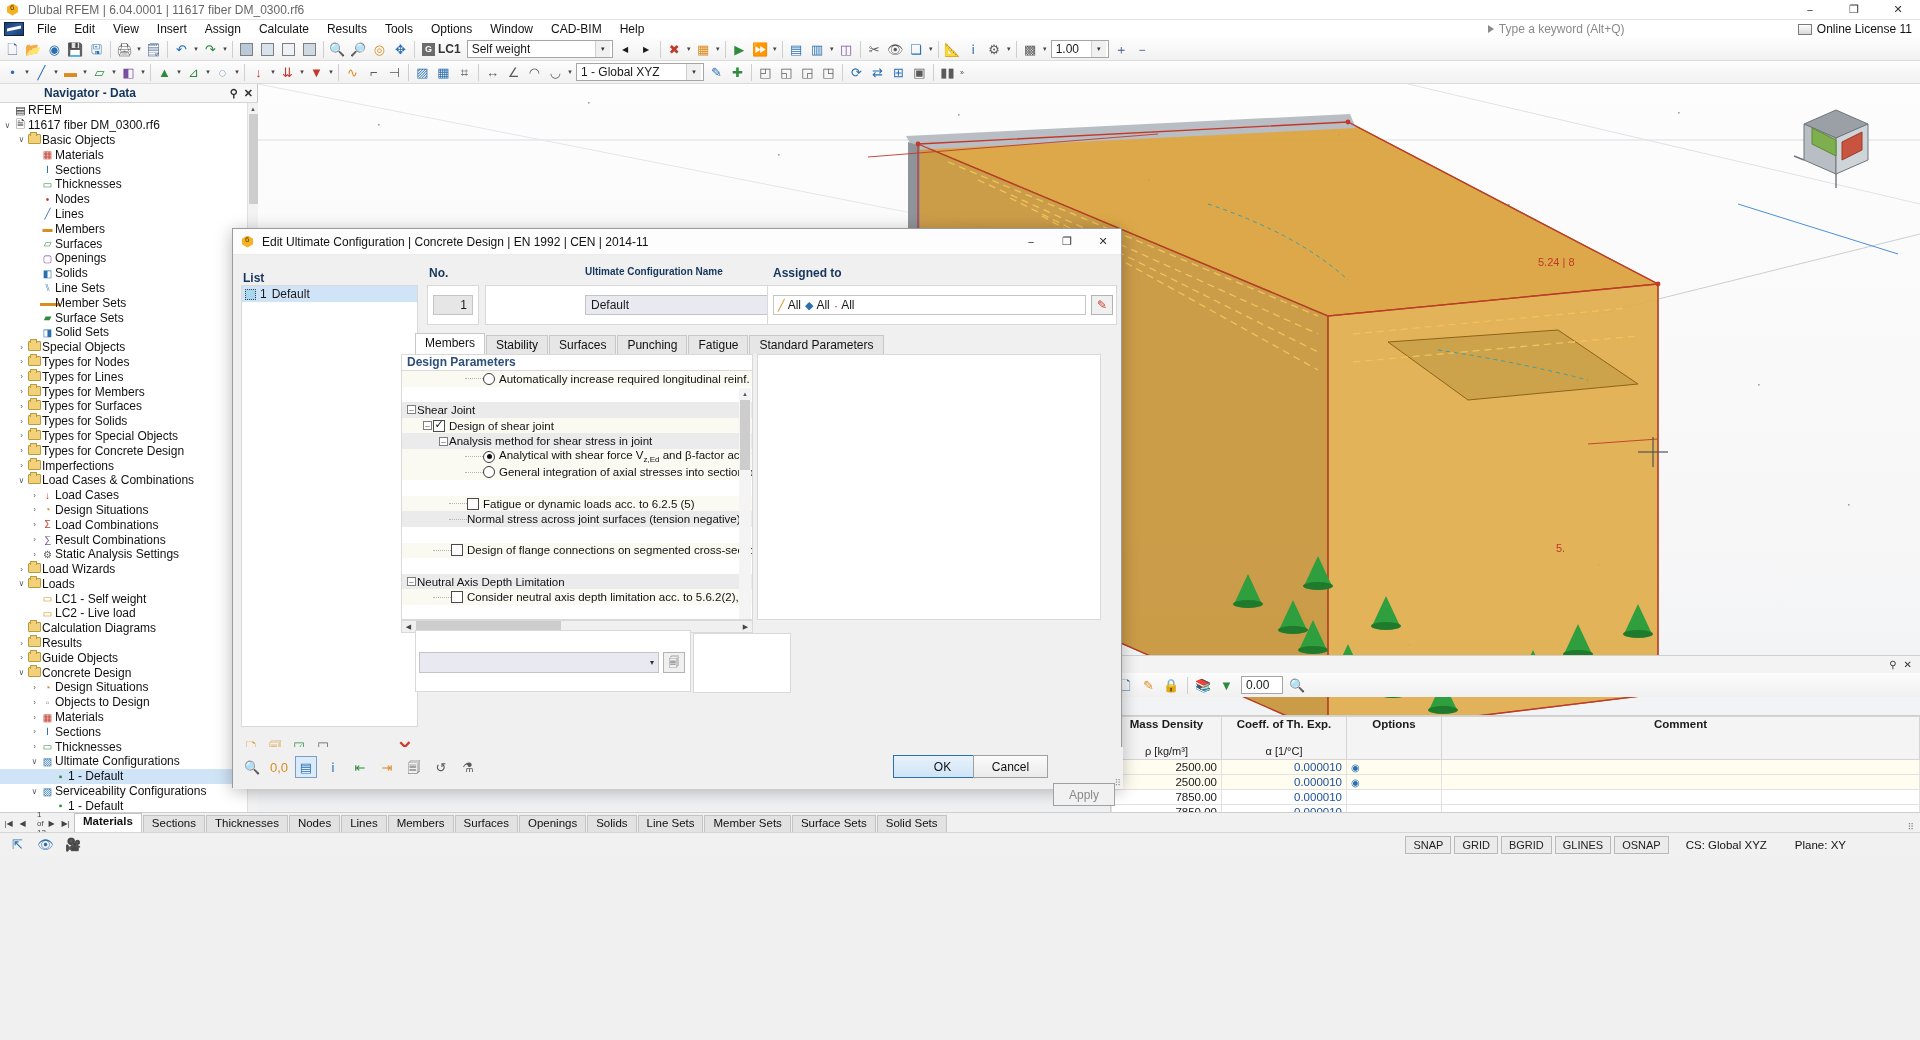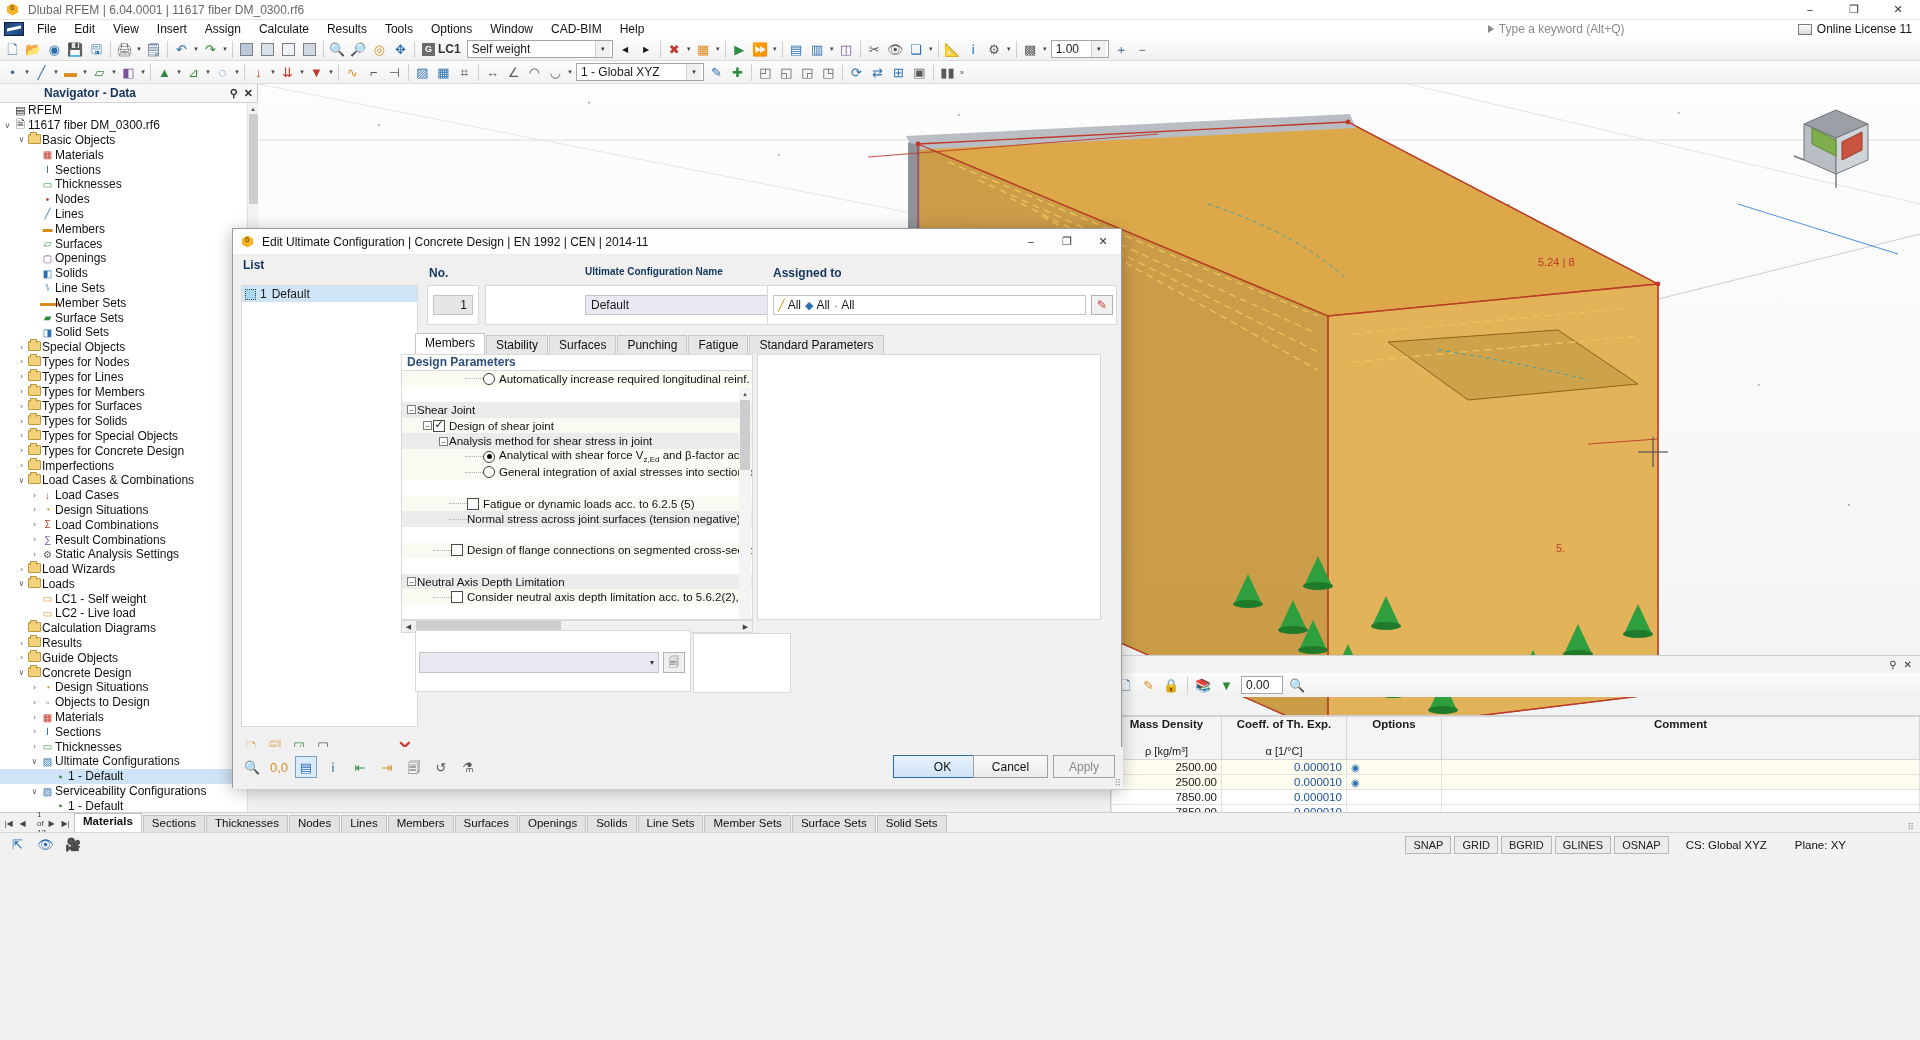--- a/index.html
+++ b/index.html
@@ -217,21 +217,21 @@
 
   .grp {
     position:absolute; background:#fff; border:1px solid #d9d9d9;
   }
   .grp-lbl {
     position:absolute; font-size:12px; font-weight:bold; color:#15365c;
   }
 
   
   .listbox { left:8px; top:30px; width:177px; height:442px; }
-  .lb-head { position:absolute; left:10px; top:3px;text-align:center; }
+  .lb-head { position:absolute; left:10px; top:16px;text-align:center; }
   .lb-item {
     display:flex; align-items:center; height:16px; font-size:12px; padding-left:3px;
     background:#cfe4f7;
   }
   .lb-swatch { width:11px;height:11px;background:#a8d8ef;border:1px dotted #444;margin-right:4px; }
 
   
   .lb-tools {
     position:absolute; left:8px; top:478px; width:177px; height:28px;
     display:flex; align-items:center; gap:4px;
@@ -353,21 +353,21 @@
   .foot-tools .ft { width:22px;height:22px;display:flex;align-items:center;justify-content:center;
                     border:1px solid transparent; }
   .foot-tools .ft.boxed { border:1px solid #7a9dc4; background:#dcebf9; }
   .btn {
     position:absolute; top:8px; height:23px; font-size:12px;
     border:1px solid #a0a0a0; background:linear-gradient(#fbfbfb,#eaeaea);
     display:flex; align-items:center; justify-content:center; color:#111;
   }
   .btn.ok { left:660px; width:99px; border-color:#2a6fb0; background:linear-gradient(#e8f2fb,#cfe4f7); }
   .btn.cancel { left:740px; width:75px; }
-  .btn.apply { left:820px; width:62px; color:#8a8a8a; background:#f1f1f1; }
+  .btn.apply { left:820px; width:62px; color:#8a8a8a; background:#f1f1f1;margin-top:28px; }
   .dlg-resize { position:absolute; right:2px; bottom:1px; font-size:9px; color:#9a9a9a; }
 </style>
 </head>
 <body>
 
 <div class="app">
 
   <div class="titlebar">
     <div class="tb-icon">
         <div class="hex"></div>

